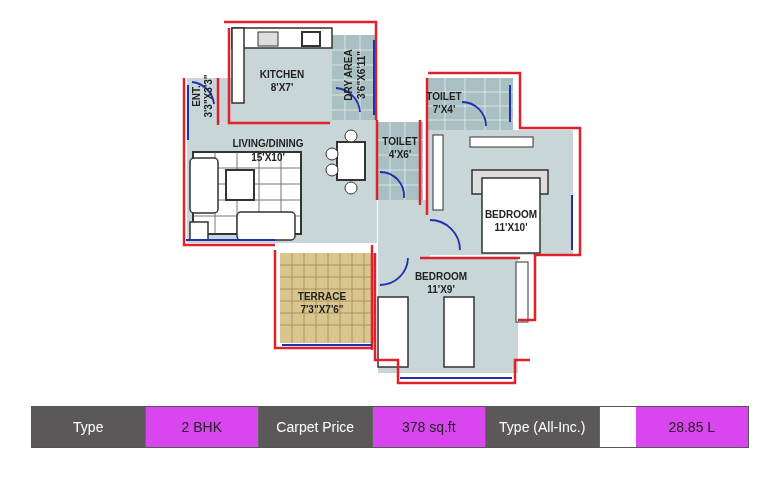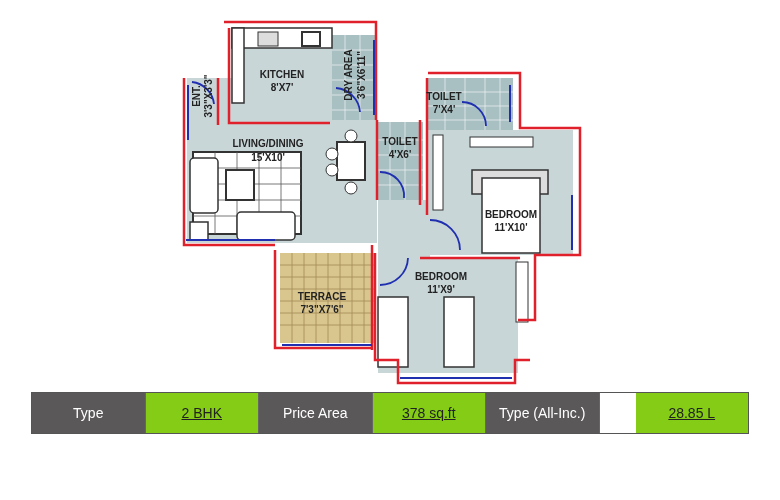--- a/index.html
+++ b/index.html
@@ -1,23 +1,23 @@
 <!DOCTYPE html>
 <html><head>
 <meta charset="utf-8">
 <style>
   html,body{margin:0;padding:0;background:#ffffff;}
   body{width:780px;height:500px;position:relative;overflow:hidden;font-family:"Liberation Sans",sans-serif;}
   #plan{position:absolute;left:0;top:0;width:780px;height:400px;}
   .lbl{font-family:"Liberation Sans",sans-serif;font-weight:bold;fill:#222;font-size:10px;}
-  #specs{position:absolute;left:31px;top:392px;width:718px;height:42px;display:flex;border:1px solid #555;box-sizing:border-box;}
+  #specs{position:absolute;left:31px;top:406px;width:718px;height:42px;display:flex;border:1px solid #555;box-sizing:border-box;}
   .cell{flex:1;display:flex;align-items:center;justify-content:center;font-size:14px;border-right:1px solid #666;}
   .cell:last-child{border-right:none;margin-left:36px;}
   .hdr{background:#5b585a;color:#ffffff;}
-  .val{background:#84cc16;color:#222;text-decoration:underline;}
+  .val{background:#d946ef;color:#222;}
 </style>
 </head>
 <body>
 
 <svg id="plan" viewBox="0 0 780 400">
 
   <g>
     <rect x="187" y="78" width="190" height="165" fill="#c9d6d8"></rect>
     <rect x="232" y="28" width="100" height="95" fill="#c9d6d8"></rect>
     <rect x="332" y="35" width="45" height="85" fill="#a9c0c2"></rect>
@@ -167,17 +167,17 @@
     <text class="lbl" x="441" y="280" text-anchor="middle">BEDROOM</text>
     <text class="lbl" x="441" y="293" text-anchor="middle">11'X9'</text>
     <text class="lbl" x="322" y="300" text-anchor="middle">TERRACE</text>
     <text class="lbl" x="322" y="313" text-anchor="middle">7'3"X7'6"</text>
   </g>
 </svg>
 
 <div id="specs">
   <div class="cell hdr">Type</div>
   <div class="cell val">2 BHK</div>
-  <div class="cell hdr">Price Area</div>
+  <div class="cell hdr">Carpet Price</div>
   <div class="cell val">378 sq.ft</div>
   <div class="cell hdr">Type (All-Inc.)</div>
   <div class="cell val">28.85 L</div>
 </div>
 
 </body></html>

